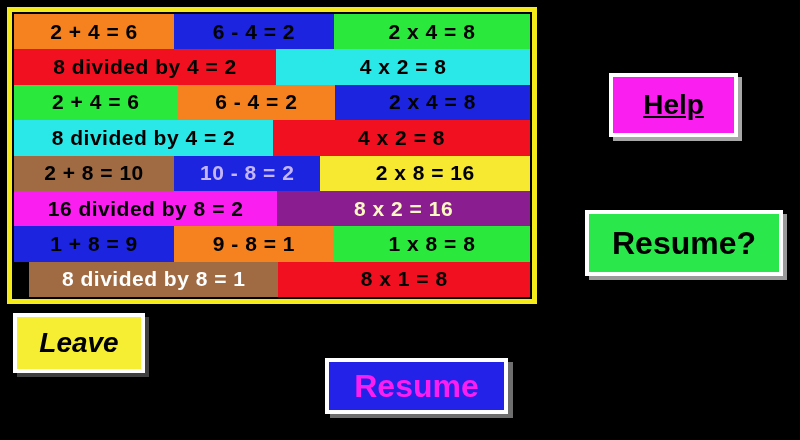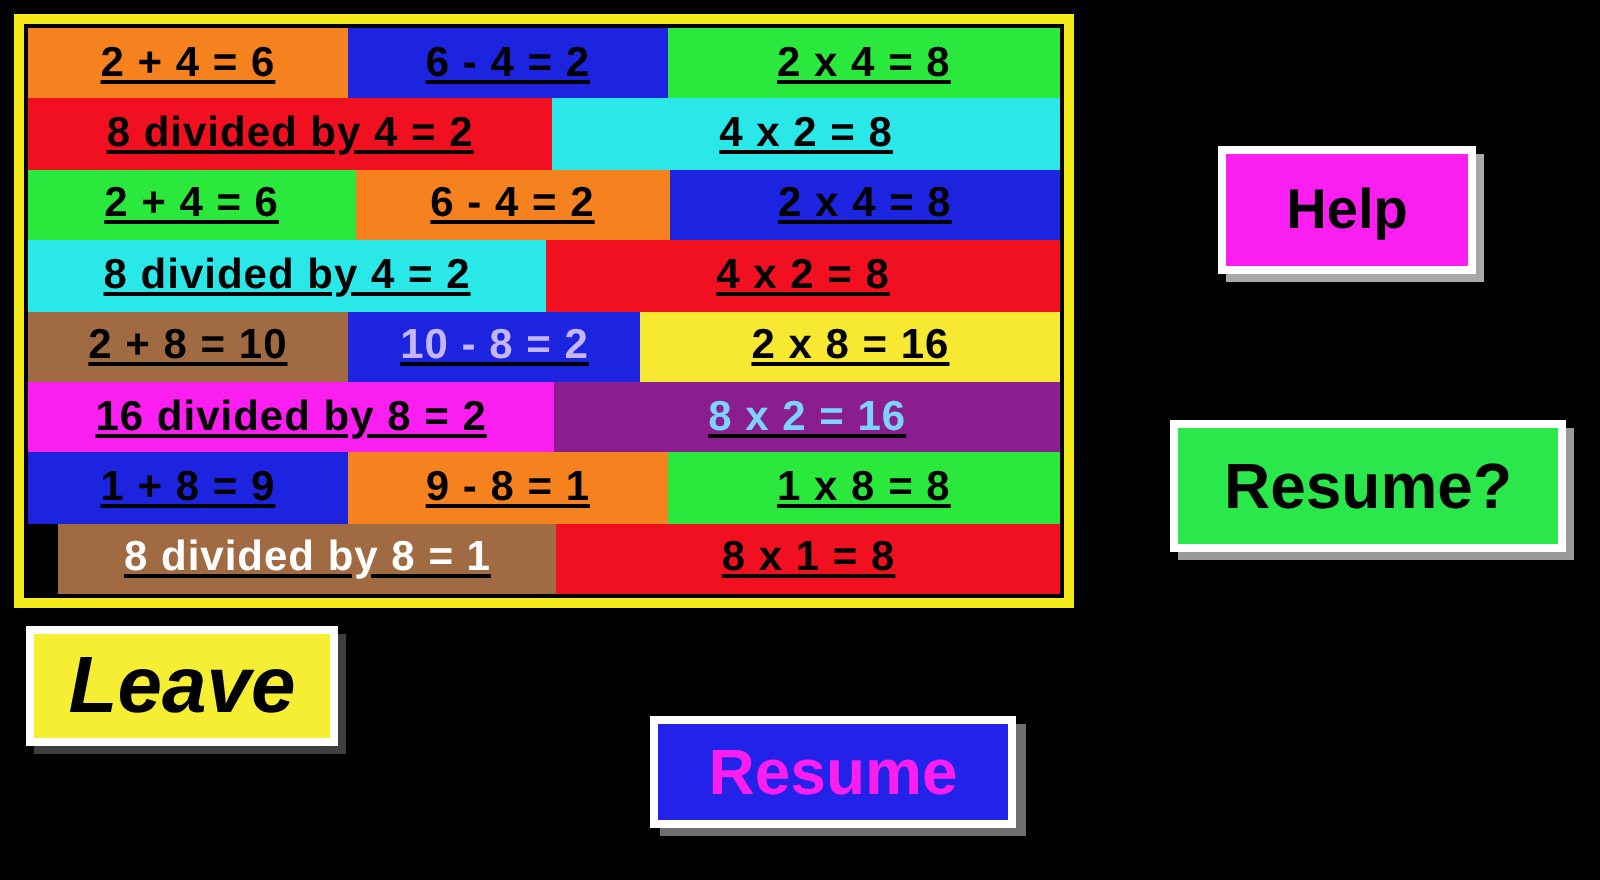--- a/index.html
+++ b/index.html
@@ -28,21 +28,20 @@
     padding: 5px;
   }
   .board-inner {
     width: 100%;
     height: 100%;
     box-sizing: border-box;
     border: 2px solid #000000;
     background: #000000;
     display: flex;
     flex-direction: column;
-    text-decoration: underline;
   }
   .board-row {
     flex: 1;
     display: flex;
   }
   .tile {
     display: flex;
     align-items: center;
     justify-content: center;
     box-sizing: border-box;
@@ -60,21 +59,21 @@
     border: 4px solid #ffffff;
     display: flex;
     align-items: center;
     justify-content: center;
     font-weight: bold;
     white-space: nowrap;
     cursor: pointer;
   }
   .btn-help   { left: 609px; top: 73px;  width: 129px; height: 64px; font-size: 28px; box-shadow: 4px 4px 0 #a8a8a8; }
   .btn-sound  { left: 585px; top: 210px; width: 198px; height: 66px; font-size: 32px; box-shadow: 4px 4px 0 #9a9a9a; }
-  .btn-leave  { left: 13px;  top: 313px; width: 156px; height: 60px; font-size: 40px; font-style: italic; box-shadow: 4px 4px 0 #3f3f3f; }
+  .btn-leave  { left: 13px;  top: 313px; width: 132px; height: 60px; font-size: 28px; font-style: italic; box-shadow: 4px 4px 0 #3f3f3f; }
   .btn-resume { left: 325px; top: 358px; width: 183px; height: 56px; font-size: 32px; box-shadow: 5px 4px 0 #6e6e6e; }
 </style>
 </head>
 <body>
 
 <div class="stage">
 
   <div class="board" style="background: rgb(245, 235, 26);">
     <div class="board-inner">
         <div class="board-row">
@@ -95,35 +94,35 @@
           <div class="tile" style="background: rgb(42, 232, 232); width: 50.2%; color: rgb(0, 0, 0);">8 divided by 4 = 2</div>
           <div class="tile" style="background: rgb(240, 16, 32); width: 49.8%; color: rgb(0, 0, 0);">4 x 2 = 8</div>
         </div>
         <div class="board-row">
           <div class="tile" style="background: rgb(160, 107, 66); width: 31%; color: #000000;">2 + 8 = 10</div>
           <div class="tile" style="background: rgb(28, 36, 224); width: 28.4%; color: #c4b5fd;">10 - 8 = 2</div>
           <div class="tile" style="background: rgb(247, 232, 50); width: 40.6%; color: rgb(0, 0, 0);">2 x 8 = 16</div>
         </div>
         <div class="board-row">
           <div class="tile" style="background: rgb(250, 30, 240); width: 51%; color: rgb(0, 0, 0);">16 divided by 8 = 2</div>
-          <div class="tile" style="background: rgb(138, 30, 144); width: 49%; color: #7dd3fc;">8 x 2 = 16</div>
+          <div class="tile" style="background: rgb(138, 30, 144); width: 49%; color: #fef9c3;">8 x 2 = 16</div>
         </div>
         <div class="board-row">
           <div class="tile" style="background: rgb(28, 36, 224); width: 31%; color: rgb(0, 0, 0);">1 + 8 = 9</div>
           <div class="tile" style="background: rgb(245, 130, 31); width: 31%; color: rgb(0, 0, 0);">9 - 8 = 1</div>
           <div class="tile" style="background: rgb(42, 232, 60); width: 38%; color: rgb(0, 0, 0);">1 x 8 = 8</div>
         </div>
         <div class="board-row">
           <div class="tile" style="background: rgb(160, 107, 66); width: 49.8%; color: #ffffff; margin-left: 15px;">8 divided by 8 = 1</div>
           <div class="tile" style="background: rgb(240, 16, 32); width: 50.2%; color: rgb(0, 0, 0);">8 x 1 = 8</div>
         </div>
       </div>
   </div>
 
-  <div class="btn btn-help" style="background: rgb(250, 30, 240); color: rgb(0, 0, 0);">Help</div>
+  <div class="btn btn-help" style="background: rgb(250, 30, 240); color: rgb(0, 0, 0); text-decoration: underline;">Help</div>
 
   <div class="btn btn-sound" style="background: rgb(42, 232, 76); color: rgb(0, 0, 0);">Resume?</div>
 
   <div class="btn btn-leave" style="background: rgb(245, 238, 51); color: rgb(0, 0, 0);">Leave</div>
 
   <div class="btn btn-resume" style="background: rgb(34, 34, 232); color: rgb(250, 30, 240);">Resume</div>
 
 </div>
 
 </body></html>

